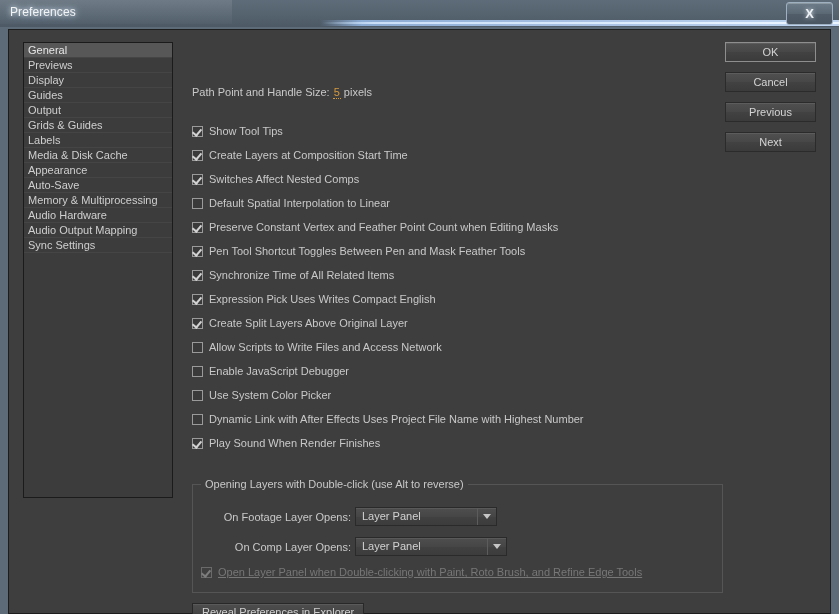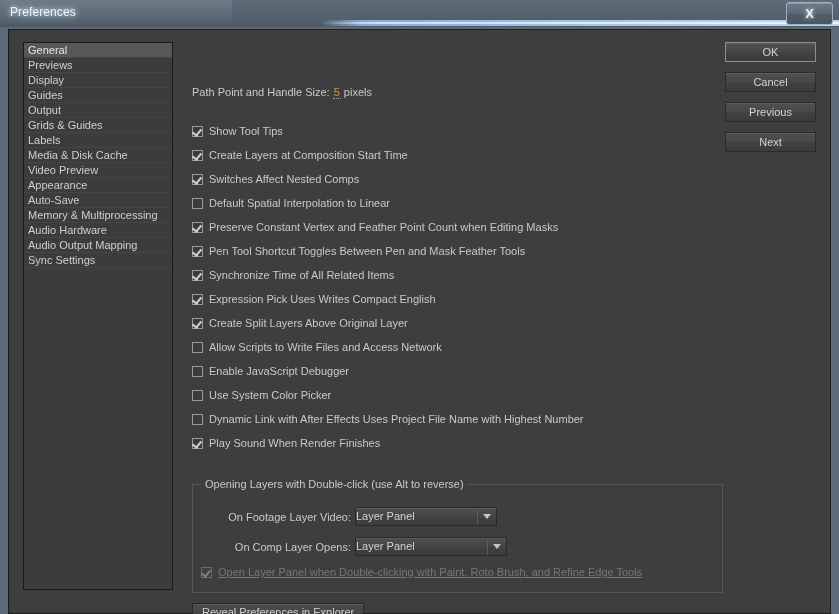--- a/index.html
+++ b/index.html
@@ -90,21 +90,21 @@
     width: 823px; height: 585px;
     background: #3e3e3e;
     border: 1px solid #1d1d1d;
     box-sizing: border-box;
   }
 
   
   #category-list {
     position: absolute;
     left: 14px; top: 12px;
-    width: 150px; height: 548px;
+    width: 150px; height: 456px;
     background: #3c3c3c;
     border: 1px solid #1b1b1b;
     box-sizing: border-box;
     overflow: hidden;
   }
   .cat-item {
     height: 15px;
     line-height: 15px;
     padding-left: 4px;
     font-size: 11px;
@@ -210,21 +210,21 @@
     height: 19px;
     background: linear-gradient(to bottom, #4e4e4e 0%, #464646 50%, #414141 51%, #3c3c3c 100%);
     border: 1px solid #2a2a2a;
     box-shadow: inset 0 1px 0 rgba(255,255,255,.07);
     box-sizing: border-box;
     position: relative;
     cursor: pointer;
   }
   .dropdown-text {
     position: absolute;
-    left: 0; top: 0;
+    left: 6px; top: 0;
     line-height: 17px;
     font-size: 11px;
     color: #d2d2d2;
     white-space: nowrap;
   }
   .dropdown-arrow-wrap {
     position: absolute;
     right: 0; top: 0;
     width: 19px; height: 17px;
     border-left: 1px solid #5c5c5c;
@@ -299,21 +299,20 @@
 
     <div id="category-list">
         <div class="cat-item selected">General</div>
         <div class="cat-item">Previews</div>
         <div class="cat-item">Display</div>
         <div class="cat-item">Guides</div>
         <div class="cat-item">Output</div>
         <div class="cat-item">Grids &amp; Guides</div>
         <div class="cat-item">Labels</div>
         <div class="cat-item">Media &amp; Disk Cache</div>
-        <div class="cat-item">Video Preview</div>
         <div class="cat-item">Appearance</div>
         <div class="cat-item">Auto-Save</div>
         <div class="cat-item">Memory &amp; Multiprocessing</div>
         <div class="cat-item">Audio Hardware</div>
         <div class="cat-item">Audio Output Mapping</div>
         <div class="cat-item">Sync Settings</div>
       </div>
 
     <div id="main-pane">
 
@@ -379,21 +378,21 @@
           <div class="chk-row" style="top: 396px;">
             <span class="chk-box checked"></span>
             <span class="chk-label">Play Sound When Render Finishes</span>
           </div>
         </div>
 
       <div id="groupbox">
         <div id="groupbox-label">Opening Layers with Double-click (use Alt to reverse)</div>
         <div id="groupbox-rows">
             <div class="gb-row" style="left: 8px; top: 22px;">
-              <div class="gb-row-label" style="width: 150px;">On Footage Layer Video:</div>
+              <div class="gb-row-label" style="width: 150px;">On Footage Layer Opens:</div>
               <div class="dropdown" style="width: 142px; margin-left: 4px;">
                 <span class="dropdown-text">Layer Panel</span>
                 <span class="dropdown-arrow-wrap">
                   <span class="dropdown-arrow"></span>
                 </span>
               </div>
             </div>
             <div class="gb-row" style="left: 8px; top: 52px;">
               <div class="gb-row-label" style="width: 150px;">On Comp Layer Opens:</div>
               <div class="dropdown" style="width: 152px; margin-left: 4px;">

